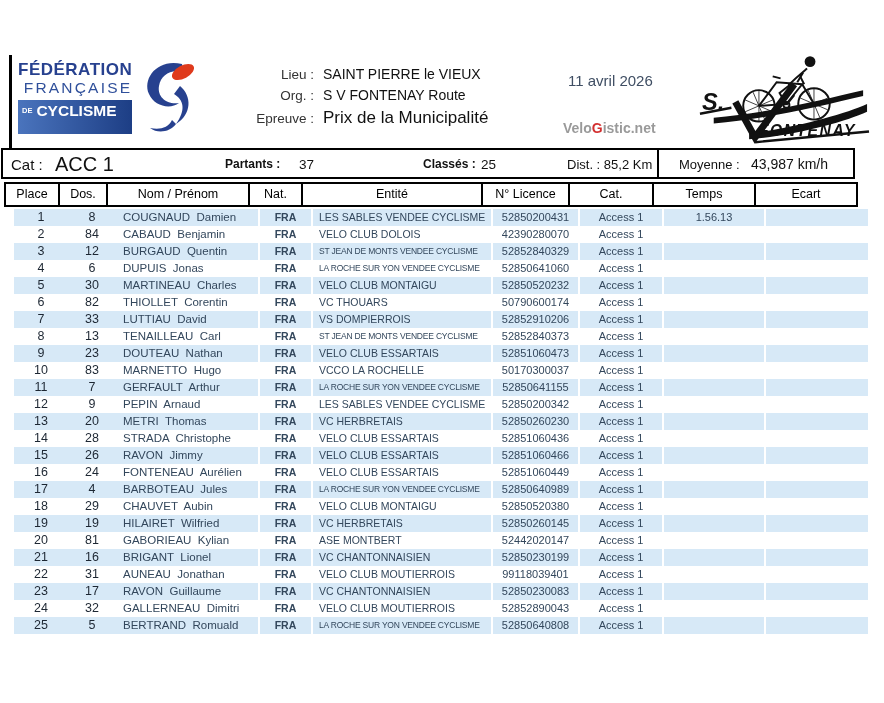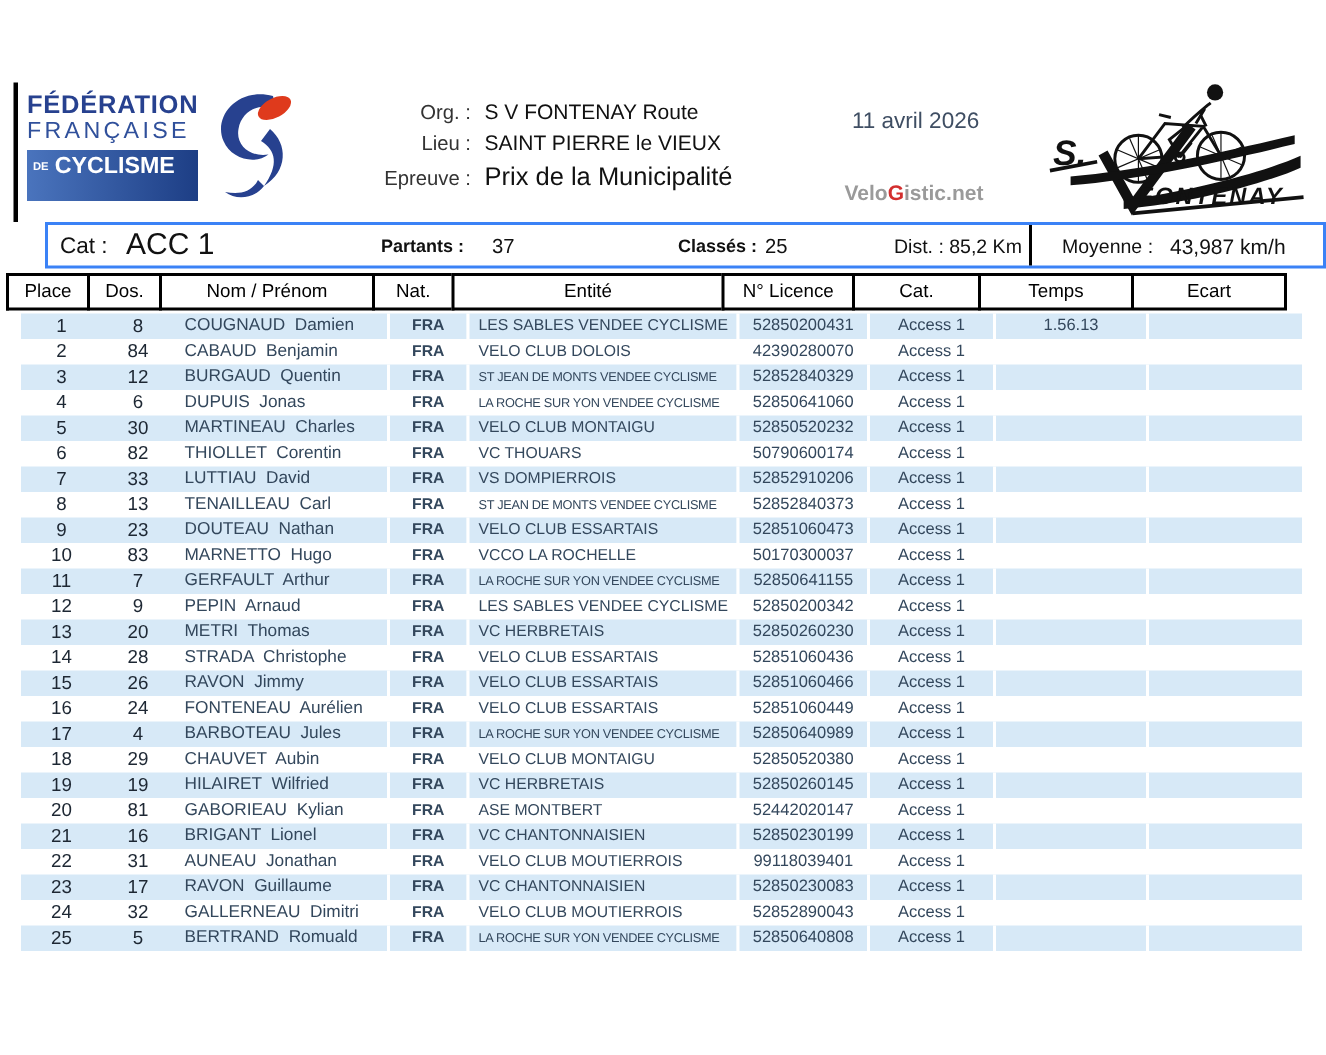--- a/index.html
+++ b/index.html
@@ -2,43 +2,43 @@
 <html><head>
 <meta charset="utf-8">
 <style>
   html,body{margin:0;padding:0;background:#fff;}
   .page{position:relative;width:884px;height:703px;background:#fff;
         font-family:"Liberation Sans",sans-serif;color:#222;overflow:hidden;}
 
   
   .left-rule{position:absolute;left:9px;top:55px;width:3px;height:93px;background:#000;}
   .ffc-logo{position:absolute;left:18px;top:60px;display:flex;align-items:flex-start;}
-  .ffc-text{display:flex;flex-direction:column;}
+  .ffc-text{display:flex;flex-direction:column;text-align:right;}
   .ffc-l1{font-size:17px;font-weight:bold;color:#27418F;letter-spacing:.5px;line-height:19px;}
   .ffc-l2{font-size:15.5px;color:#30509b;letter-spacing:2.2px;line-height:18px;}
   .ffc-banner{margin-top:3px;background:linear-gradient(90deg,#4a74bd,#1d3e85);color:#fff;
               font-weight:bold;font-size:15.5px;padding:2px 10px 14px 4px;display:flex;align-items:center;}
   .ffc-de{font-size:7.5px;margin-right:4px;line-height:8px;}
   .ffc-swoosh{margin-left:4px;margin-top:-4px;}
 
   .event-block{position:absolute;left:234px;top:66px;}
   .event-row{display:flex;align-items:baseline;margin-bottom:5px;}
   .event-label{display:inline-block;width:80px;text-align:right;font-size:13.5px;color:#333;}
   .event-value{margin-left:9px;font-size:14px;color:#111;white-space:pre;}
   .event-value.big{font-size:17px;}
 
   .race-date{position:absolute;left:568px;top:72px;font-size:15px;color:#3f4e63;}
   .watermark{position:absolute;left:563px;top:120px;font-size:14px;font-weight:bold;color:#9a9a9a;}
   .watermark .g{color:#d32f2f;}
 
   .fontenay-logo{position:absolute;left:698px;top:48px;}
 
   
-  .stats-bar{position:absolute;left:30px;top:148px;width:850px;height:27px;
-             border:2px solid #3b82f6;background:#fff;}
+  .stats-bar{position:absolute;left:1px;top:148px;width:850px;height:27px;
+             border:2px solid #000000;background:#fff;}
   .stats-bar span{position:absolute;top:50%;transform:translateY(-50%);white-space:nowrap;color:#111;}
   .s-cat-label{left:8px;font-size:15px;}
   .s-cat{left:52px;font-size:20px;}
   .s-partants-label{left:222px;font-size:12px;font-weight:bold;}
   .s-partants{left:296px;font-size:13.5px;}
   .s-classes-label{left:420px;font-size:12px;font-weight:bold;}
   .s-classes{left:478px;font-size:13.5px;}
   .s-dist{left:552px;font-size:13px;padding-left:12px;}
   .s-moyenne-label{left:676px;font-size:13px;}
   .s-moyenne{left:748px;font-size:14px;}
@@ -84,26 +84,26 @@
     <svg class="ffc-swoosh" width="66" height="86" viewBox="0 0 66 86">
       <path d="M46 8 C22 2 6 22 13 38 C18 50 34 54 43 47 C31 49 21 41 23 30 C25 18 37 12 48 17 Z" fill="#27418F"></path>
       <ellipse cx="47" cy="16" rx="12" ry="6.5" transform="rotate(-28 47 16)" fill="#DF3A1C"></ellipse>
       <path d="M44 30 C56 40 56 58 40 68 C50 54 48 44 38 38 Z" fill="#27418F"></path>
       <path d="M40 68 C34 76 22 78 14 72 C24 74 32 72 36 64 Z" fill="#27418F"></path>
     </svg>
   </div>
 
   <div class="event-block">
     <div class="event-row">
+      <span class="event-label">Lieu :</span>
+      <span class="event-value">SAINT PIERRE le VIEUX</span>
+    </div>
+    <div class="event-row">
       <span class="event-label">Org. :</span>
       <span class="event-value">S V FONTENAY Route</span>
-    </div>
-    <div class="event-row">
-      <span class="event-label">Lieu :</span>
-      <span class="event-value">SAINT PIERRE le VIEUX</span>
     </div>
     <div class="event-row">
       <span class="event-label">Epreuve :</span>
       <span class="event-value big">Prix de la Municipalité</span>
     </div>
   </div>
 
   <div class="race-date">11 avril 2026</div>
 
   <div class="watermark"><span>Velo</span><span class="g">G</span><span>istic.net</span></div>

